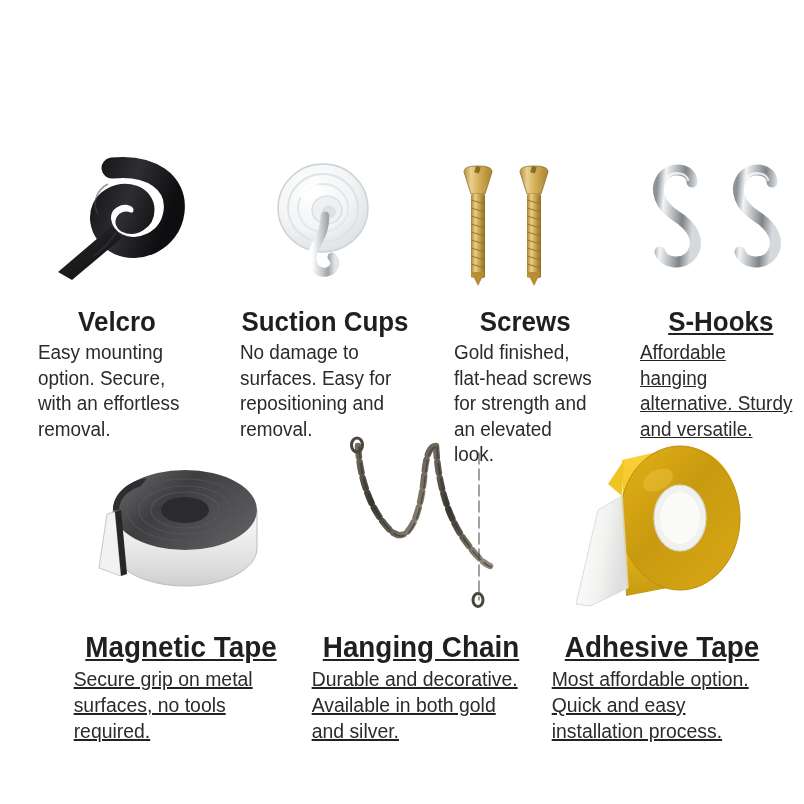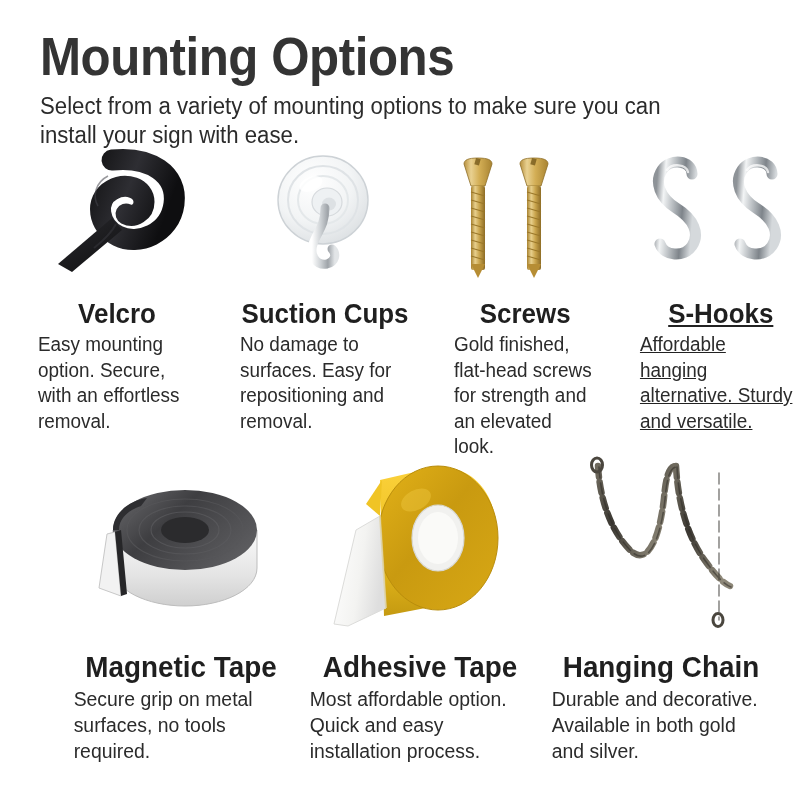--- a/index.html
+++ b/index.html
@@ -53,22 +53,22 @@
     transform-origin: left top;
   }
 
   
   .row {
     position: absolute;
     display: flex;
     left: 0;
     width: 804px;
   }
-  .row-1 { top: 152px; }
-  .row-2 { top: 468px; }
+  .row-1 { top: 160px; }
+  .row-2 { top: 448px; text-decoration: underline; }
 
   .cell {
     position: relative;
     box-sizing: border-box;
   }
   .row-1 .cell { width: 183px; margin-left: 40px; }
   .row-1 .cell.c0 { margin-left: 36px; width: 186px; }
   .row-1 .cell.c1 { width: 186px; }
   .row-1 .cell.c2 { width: 168px; }
   .row-1 .cell.c3 { width: 190px; text-decoration: underline; }
@@ -120,24 +120,20 @@
   .row-2 .cell.c2 .item-desc { padding-left: 10px; }
 
   
   svg { display: block; overflow: visible; }
 </style>
 </head>
 <body>
 
 <div class="page">
 
-  <div class="header">
-    <h1 class="page-title">Mounting Options</h1>
-    <p class="page-subtitle">Select from a variety of mounting options to make sure you can install your sign with ease.</p>
-  </div>
 
   <div class="row row-1">
 
     <div class="cell c0">
       <div class="art">
         <svg width="150" height="132" viewBox="0 0 150 132">
           <defs>
             <linearGradient id="velLoop" x1="0" y1="0" x2="1" y2="0.4">
               <stop offset="0%" stop-color="#171719"></stop>
               <stop offset="45%" stop-color="#2e2e33"></stop>
@@ -298,20 +294,48 @@
           <ellipse cx="104" cy="62" rx="24" ry="13" fill="#2b2b2d"></ellipse>
           <path d="M32 62 C32 44 50 32 66 30 L60 38 C48 42 38 50 38 62 Z" fill="#2e2e31"></path>
           <path d="M26 66 L34 64 L40 128 L18 120 Z" fill="#f2f2f2" stroke="#c8c8c8" stroke-width="1"></path>
           <path d="M34 64 L40 128 L46 126 L40 62 Z" fill="#262628"></path>
         </svg>
       </div>
       <div class="item-title">Magnetic Tape</div>
       <div class="item-desc">Secure grip on metal surfaces, no tools required.</div>
     </div>
 
+    <div class="cell c1">
+      <div class="art">
+        <svg width="190" height="170" viewBox="0 0 190 170">
+          <defs>
+            <linearGradient id="chainG" x1="0" y1="0" x2="1" y2="0.5">
+              <stop offset="0%" stop-color="#6f6a5e"></stop>
+              <stop offset="40%" stop-color="#3b3832"></stop>
+              <stop offset="100%" stop-color="#8d8778"></stop>
+            </linearGradient>
+          </defs>
+          <g fill="none" stroke="url(#chainG)" stroke-width="6.5" stroke-linecap="round" stroke-dasharray="11 5">
+            <path d="M32 8 C34 44 46 74 64 92 C82 110 94 78 98 40 C100 16 104 8 110 8"></path>
+            <path d="M110 8 C112 46 122 80 140 104 C150 118 158 126 164 128"></path>
+            <path d="M152 14 L152 162"></path>
+          </g>
+          <g fill="none" stroke="#2f2c27" stroke-width="1.6" stroke-linecap="round" stroke-dasharray="11 5" opacity="0.55">
+            <path d="M33 9 C35 45 47 75 65 93 C83 111 95 79 99 41 C101 17 105 9 111 9"></path>
+            <path d="M111 9 C113 47 123 81 141 105 C151 119 159 127 165 129"></path>
+            <path d="M153 15 L153 162"></path>
+          </g>
+          <ellipse cx="31" cy="7" rx="5.5" ry="7" fill="none" stroke="#4a463e" stroke-width="3"></ellipse>
+          <ellipse cx="152" cy="162" rx="5" ry="6.5" fill="none" stroke="#4a463e" stroke-width="3"></ellipse>
+        </svg>
+      </div>
+      <div class="item-title">Hanging Chain</div>
+      <div class="item-desc">Durable and decorative. Available in both gold and silver.</div>
+    </div>
+
     <div class="cell c2">
       <div class="art">
         <svg width="200" height="170" viewBox="0 0 200 170">
           <defs>
             <linearGradient id="tapeFace" x1="0" y1="0" x2="1" y2="1">
               <stop offset="0%" stop-color="#e3b218"></stop>
               <stop offset="45%" stop-color="#c99a10"></stop>
               <stop offset="100%" stop-color="#d8a815"></stop>
             </linearGradient>
             <linearGradient id="tapeEdge" x1="0" y1="0" x2="0" y2="1">
@@ -332,43 +356,15 @@
           <path d="M62 22 L60 58 L46 46 Z" fill="#f0c425"></path>
           <path d="M60 58 L66 150 L28 168 L14 166 L36 72 Z" fill="url(#liner)" stroke="#dcdcda" stroke-width="1"></path>
           <path d="M60 58 L66 150" fill="none" stroke="#e0cf90" stroke-width="2" opacity="0.6"></path>
           <ellipse cx="96" cy="42" rx="16" ry="10" fill="#f7d24a" opacity="0.35" transform="rotate(-28 96 42)"></ellipse>
         </svg>
       </div>
       <div class="item-title">Adhesive Tape</div>
       <div class="item-desc">Most affordable option. Quick and easy installation process.</div>
     </div>
 
-    <div class="cell c1">
-      <div class="art">
-        <svg width="190" height="170" viewBox="0 0 190 170">
-          <defs>
-            <linearGradient id="chainG" x1="0" y1="0" x2="1" y2="0.5">
-              <stop offset="0%" stop-color="#6f6a5e"></stop>
-              <stop offset="40%" stop-color="#3b3832"></stop>
-              <stop offset="100%" stop-color="#8d8778"></stop>
-            </linearGradient>
-          </defs>
-          <g fill="none" stroke="url(#chainG)" stroke-width="6.5" stroke-linecap="round" stroke-dasharray="11 5">
-            <path d="M32 8 C34 44 46 74 64 92 C82 110 94 78 98 40 C100 16 104 8 110 8"></path>
-            <path d="M110 8 C112 46 122 80 140 104 C150 118 158 126 164 128"></path>
-            <path d="M152 14 L152 162"></path>
-          </g>
-          <g fill="none" stroke="#2f2c27" stroke-width="1.6" stroke-linecap="round" stroke-dasharray="11 5" opacity="0.55">
-            <path d="M33 9 C35 45 47 75 65 93 C83 111 95 79 99 41 C101 17 105 9 111 9"></path>
-            <path d="M111 9 C113 47 123 81 141 105 C151 119 159 127 165 129"></path>
-            <path d="M153 15 L153 162"></path>
-          </g>
-          <ellipse cx="31" cy="7" rx="5.5" ry="7" fill="none" stroke="#4a463e" stroke-width="3"></ellipse>
-          <ellipse cx="152" cy="162" rx="5" ry="6.5" fill="none" stroke="#4a463e" stroke-width="3"></ellipse>
-        </svg>
-      </div>
-      <div class="item-title">Hanging Chain</div>
-      <div class="item-desc">Durable and decorative. Available in both gold and silver.</div>
-    </div>
-
   </div>
 
 </div>
 
 </body></html>

